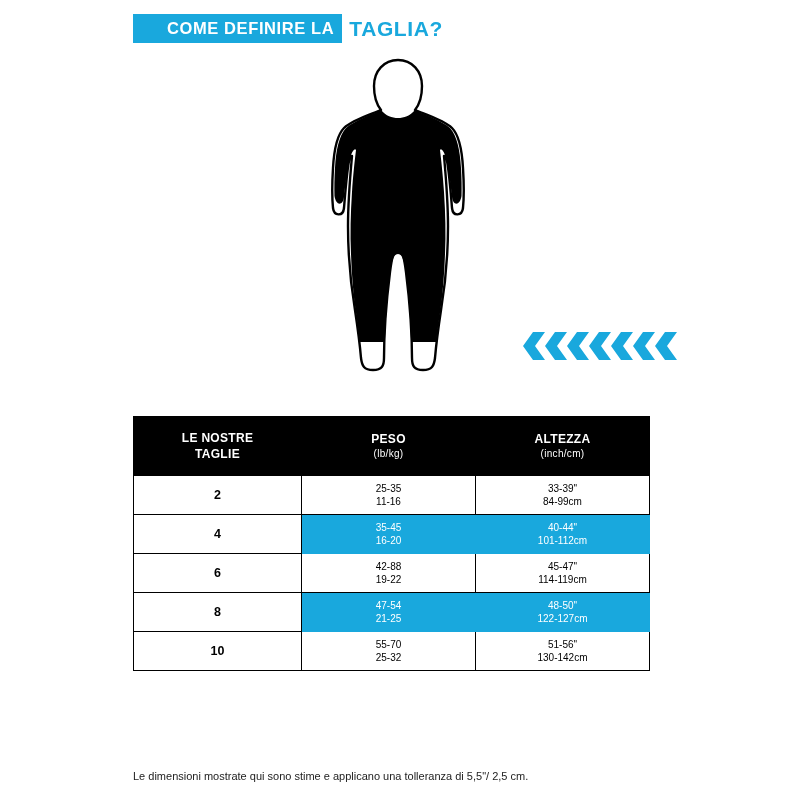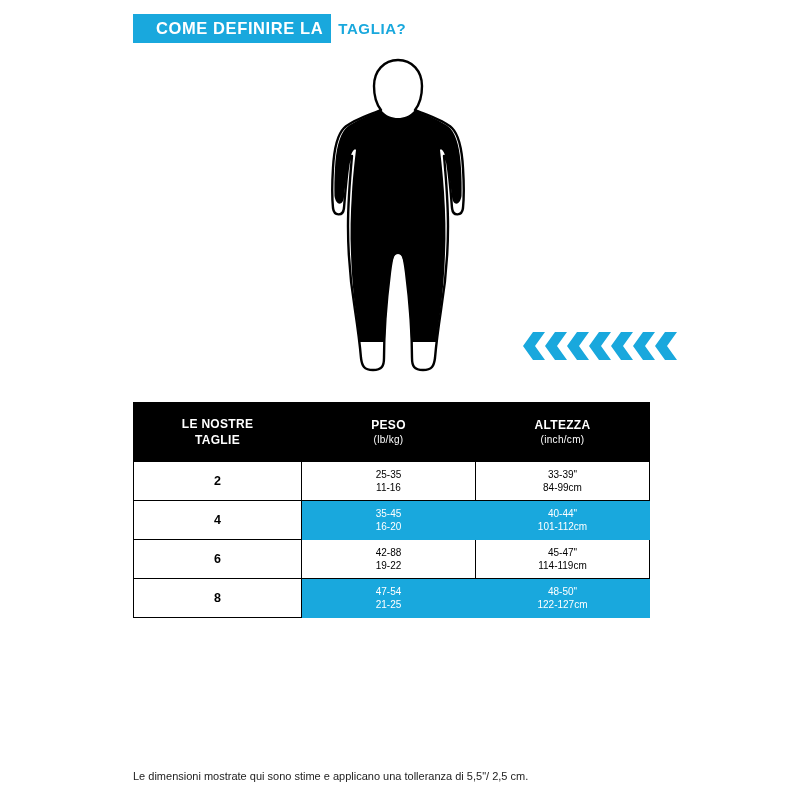--- a/index.html
+++ b/index.html
@@ -23,26 +23,26 @@
     left: 133px;
     display: flex;
     align-items: center;
   }
   .title-highlight {
     background: #19a8dd;
     color: #ffffff;
     font-size: 16.5px;
     font-weight: bold;
     letter-spacing: 0.6px;
-    padding: 6px 8px 6px 23px;
+    padding: 6px 8px 6px 34px;
     line-height: 1;
   }
   .title-rest {
     color: #19a8dd;
-    font-size: 15px;
+    font-size: 21px;
     font-weight: bold;
     letter-spacing: 0.6px;
     padding-left: 7px;
     line-height: 1;
   }
 
   
   .figure {
     position: absolute;
     top: 58px;
@@ -57,21 +57,21 @@
     position: absolute;
     top: 330px;
     left: 523px;
     width: 156px;
     height: 32px;
   }
 
   
   .size-table {
     position: absolute;
-    top: 402px;
+    top: 416px;
     left: 133px;
     width: 516px;
     border-collapse: collapse;
     table-layout: fixed;
     padding-left: 29px;
   }
   .size-table th,
   .size-table td {
     border: 1px solid #000000;
     text-align: center;
@@ -277,16 +277,27 @@
       <td class="size-cell">8</td>
       <td>
         <span class="cell-line">47-54</span>
         <span class="cell-line">21-25</span>
       </td>
       <td>
         <span class="cell-line">48-50"</span>
         <span class="cell-line">122-127cm</span>
       </td>
     </tr>
+    <tr>
+      <td class="size-cell">10</td>
+      <td>
+        <span class="cell-line">55-70</span>
+        <span class="cell-line">25-32</span>
+      </td>
+      <td>
+        <span class="cell-line">51-56"</span>
+        <span class="cell-line">130-142cm</span>
+      </td>
+    </tr>
   </tbody>
 </table>
 
 <div class="footnote">Le dimensioni mostrate qui sono stime e applicano una tolleranza di 5,5"/ 2,5 cm.</div>
 
 </body></html>

